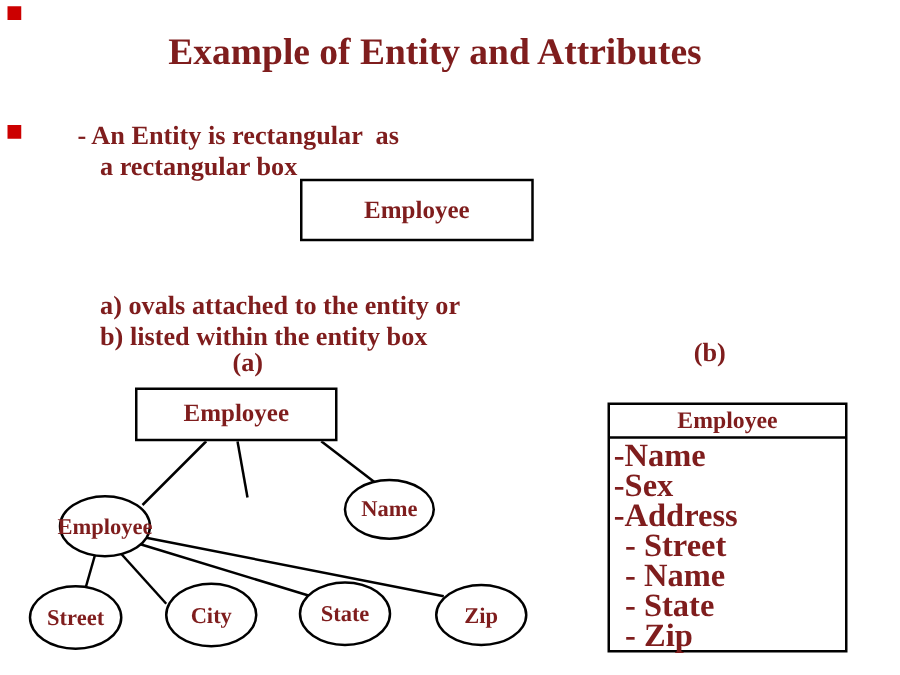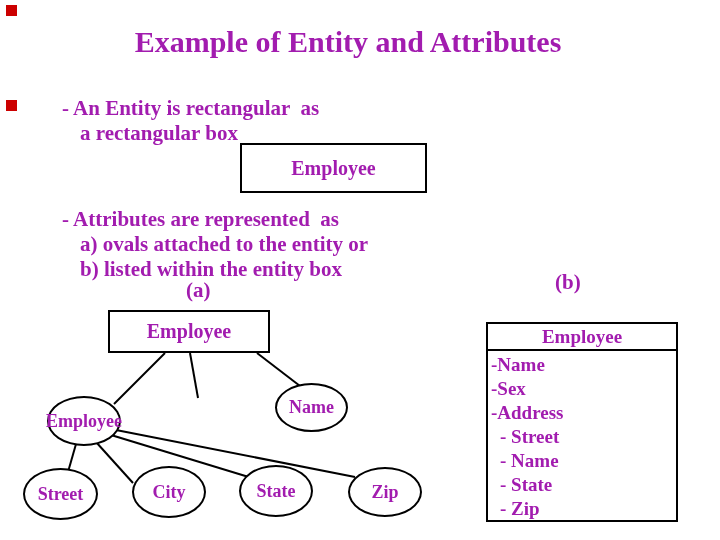--- a/index.html
+++ b/index.html
@@ -3,21 +3,21 @@
 <meta charset="utf-8">
 <style>
   * { box-sizing: border-box; margin: 0; padding: 0; }
   html, body { width: 720px; height: 540px; }
   body { font-family: "Liberation Serif", "DejaVu Serif", serif; }
   .slide {
     position: relative;
     width: 720px;
     height: 540px;
     background: #ffffff;
-    color: #a21caf;
+    color: #7f1d1d;
     font-weight: bold;
     overflow: hidden;
   }
   .abs { position: absolute; white-space: pre; }
   .title { font-size: 30px; left: 348px; top: 25px; transform: translateX(-50%); }
   .btext { font-size: 21px; }
   .caption { font-size: 21px; }
   .redsq { position: absolute; width: 11px; height: 11px; background: #cc0000; }
   .redsq-1 { left: 6px; top: 5px; }
   .redsq-2 { left: 6px; top: 100px; }
@@ -63,42 +63,41 @@
     background: #fff;
   }
   .panel-header {
     height: 27px;
     border-bottom: 2px solid #000;
     display: flex;
     align-items: center;
     justify-content: center;
     font-size: 19px;
   }
-  .panel-rows { padding: 2px 0 0 3px; font-size: 19px; line-height: 24px; }
+  .panel-rows { padding: 2px 0 0 3px; font-size: 26px; line-height: 24px; }
   .prow { white-space: pre; }
   .prow.indent { padding-left: 9px; }
 </style>
 </head>
 <body>
 
 <div class="slide">
 
   <div class="redsq redsq-1"></div>
   <div class="redsq redsq-2"></div>
 
   <div class="abs title">Example of Entity and Attributes</div>
 
   <div class="abs btext" style="left:62px; top:96px;">- An Entity is rectangular  as</div>
   <div class="abs btext" style="left:80px; top:121px;">a rectangular box</div>
 
   <div class="ebox ebox-top">
     <span>Employee</span>
   </div>
 
-  <div class="abs btext" style="left:62px; top:207px;">- Attributes are represented  as</div>
   <div class="abs btext" style="left:80px; top:232px;text-align:right;">a) ovals attached to the entity or</div>
   <div class="abs btext" style="left:80px; top:257px;">b) listed within the entity box</div>
 
   <div class="abs caption" style="left:186px; top:278px;">(a)</div>
   <div class="abs caption" style="left:555px; top:270px;">(b)</div>
 
   <svg class="lines" viewBox="0 0 720 540">
     <line x1="165" y1="353" x2="114" y2="404"></line>
     <line x1="190" y1="353" x2="198" y2="398"></line>
     <line x1="257" y1="353" x2="300" y2="386"></line>

